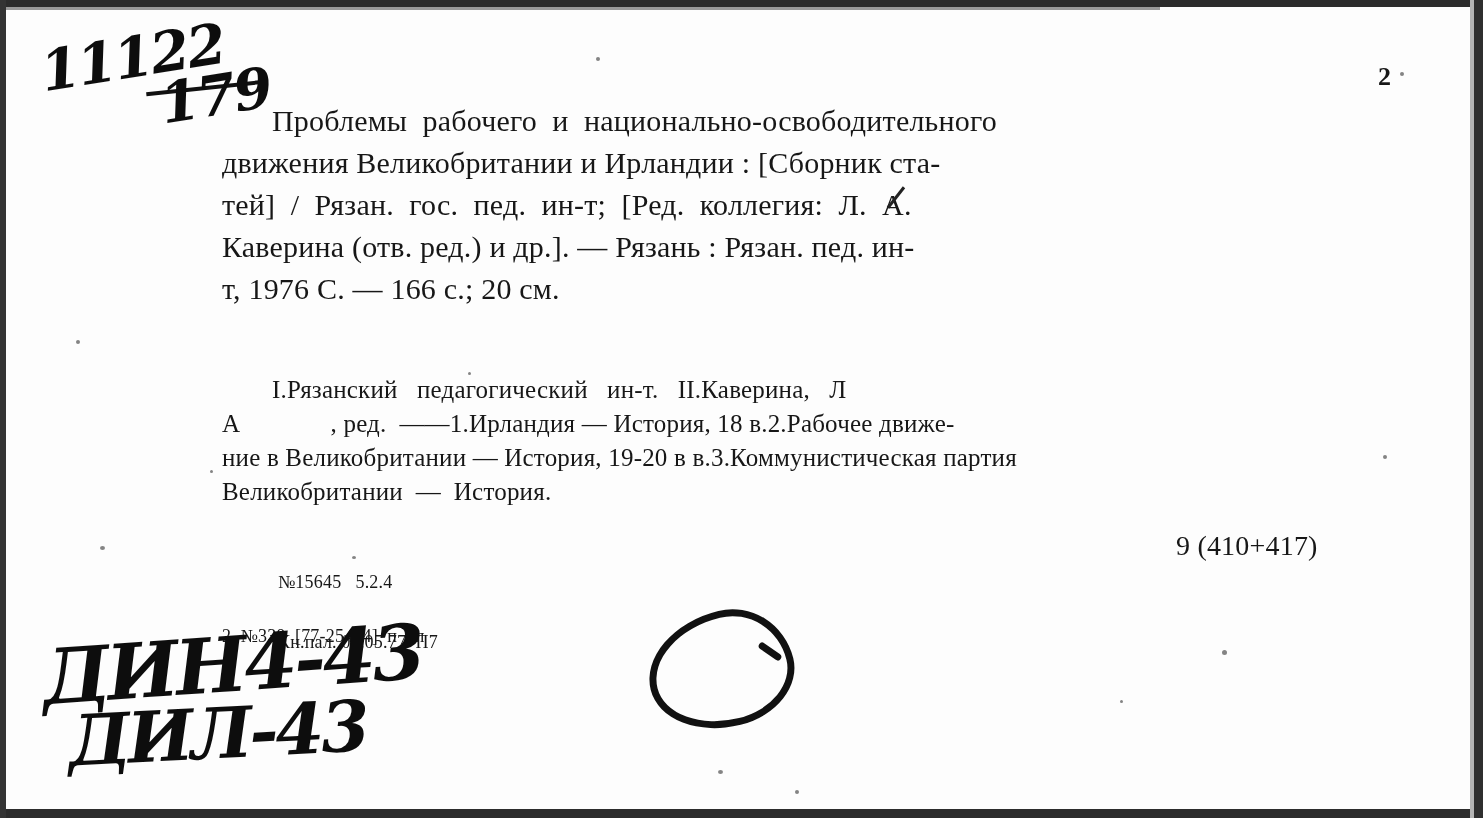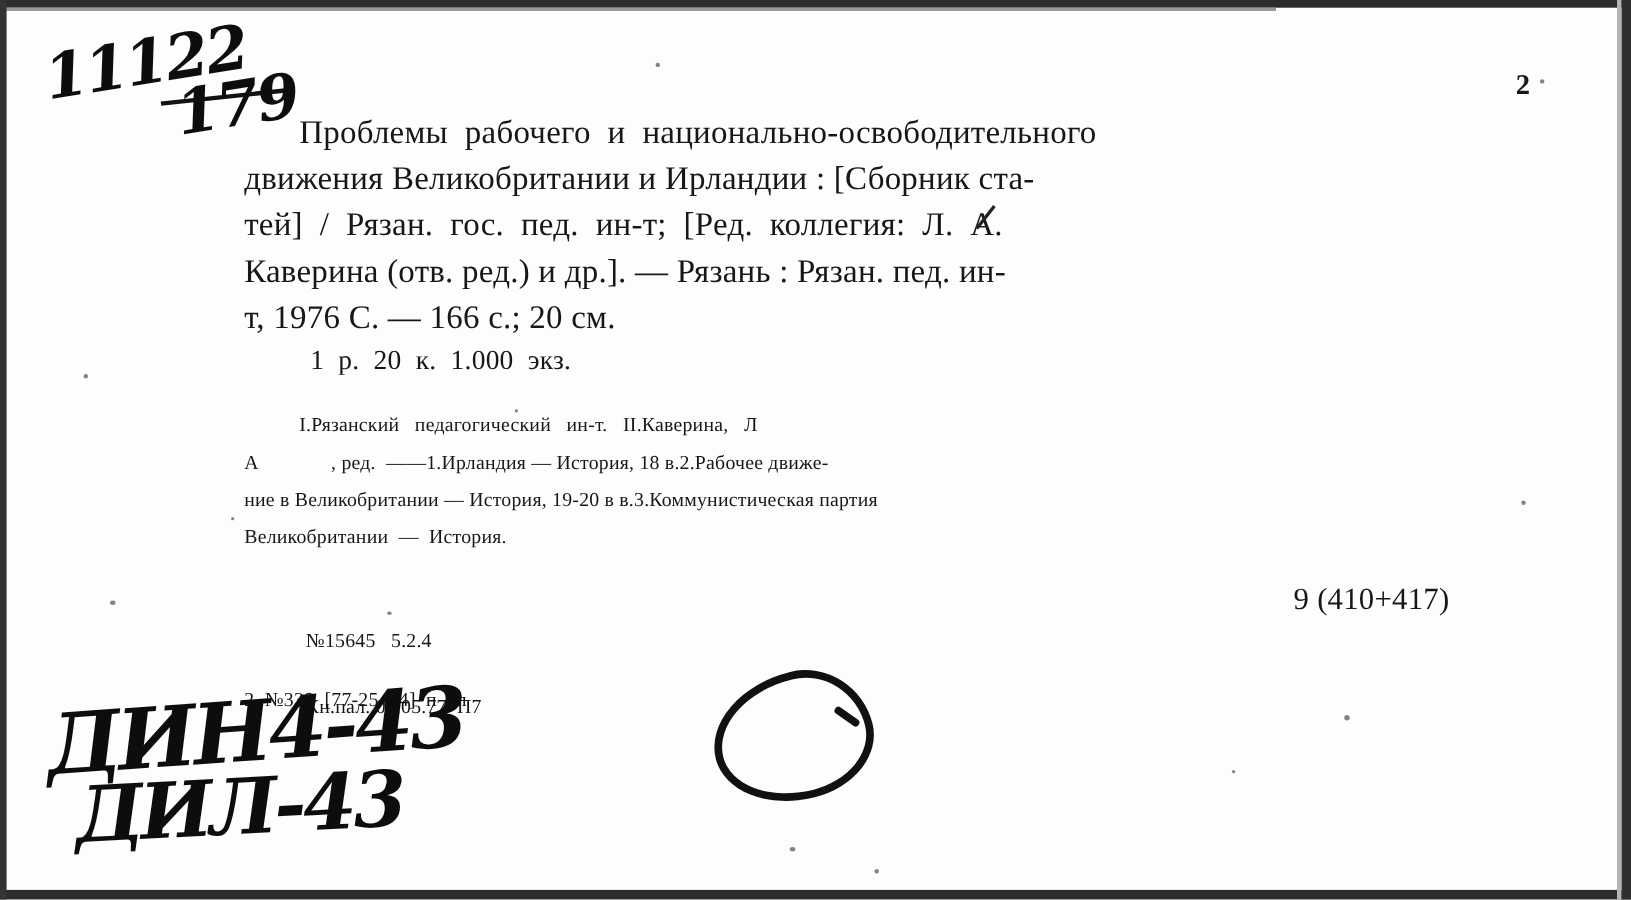--- a/index.html
+++ b/index.html
@@ -48,21 +48,21 @@
     font-weight: normal;
     font-size: 30px;
   }
   .main-line {
     font-size: 30px;
   }
   .small-line {
     font-size: 25px;
   }
   .sub-line {
-    font-size: 18px;
+    font-size: 25px;
   }
   .foot-line {
     font-size: 18px;
   }
   .page-num {
     font-size: 26px;
     font-weight: bold;
   }
   .udc {
     font-size: 28px;
@@ -159,21 +159,20 @@
   <div class="line page-num" style="left:1378px; top:62px;">2</div>
 
   <div class="line title-line" style="left:272px; top:104px;">Проблемы  рабочего  и  национально-освободительного</div>
 
   <div class="line main-line" style="left:222px; top:188px;">тей]  /  Рязан.  гос.  пед.  ин-т;  [Ред.  коллегия:  Л.  А.</div>
   <div class="line main-line" style="left:222px; top:146px;">движения Великобритании и Ирландии : [Сборник ста-</div>
   <div class="slash-mark"></div>
   <div class="line main-line" style="left:222px; top:230px;">Каверина (отв. ред.) и др.]. — Рязань : Рязан. пед. ин-</div>
   <div class="line main-line" style="left:222px; top:272px;">т, 1976 С. — 166 с.; 20 см.</div>
 
-  <div class="line small-line" style="left:282px; top:314px;">1  р.  20  к.  1.000  экз.</div>
 
   <div class="line sub-line" style="left:272px; top:376px;">I.Рязанский   педагогический   ин-т.   II.Каверина,   Л</div>
   <div class="line sub-line" style="left:222px; top:410px;">А              , ред.  ——1.Ирландия — История, 18 в.2.Рабочее движе-</div>
   <div class="line sub-line" style="left:222px; top:444px;">ние в Великобритании — История, 19-20 в в.3.Коммунистическая партия</div>
   <div class="line sub-line" style="left:222px; top:478px;">Великобритании  —  История.</div>
 
   <div class="line udc" style="left:1176px; top:530px;">9 (410+417)</div>
 
   <div class="line foot-line" style="left:278px; top:572px;">№15645   5.2.4</div>
   <div class="line foot-line" style="left:222px; top:602px;margin-top:24px;">2  №338  [77-25454]  п  тп</div>

